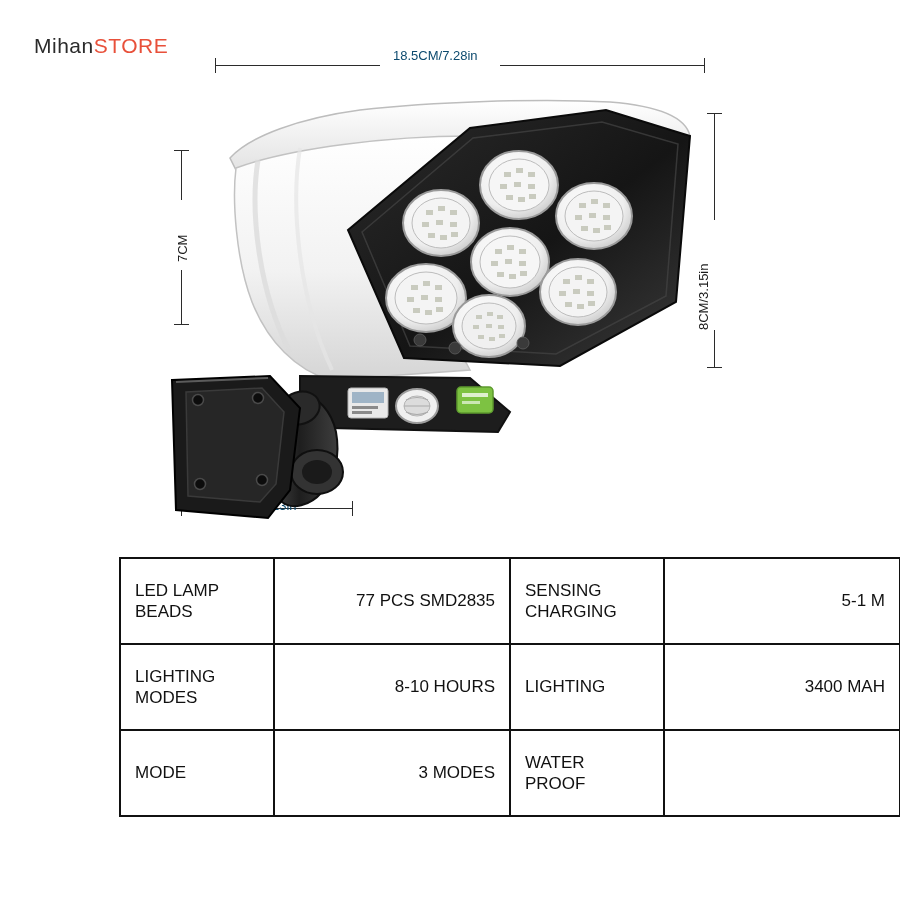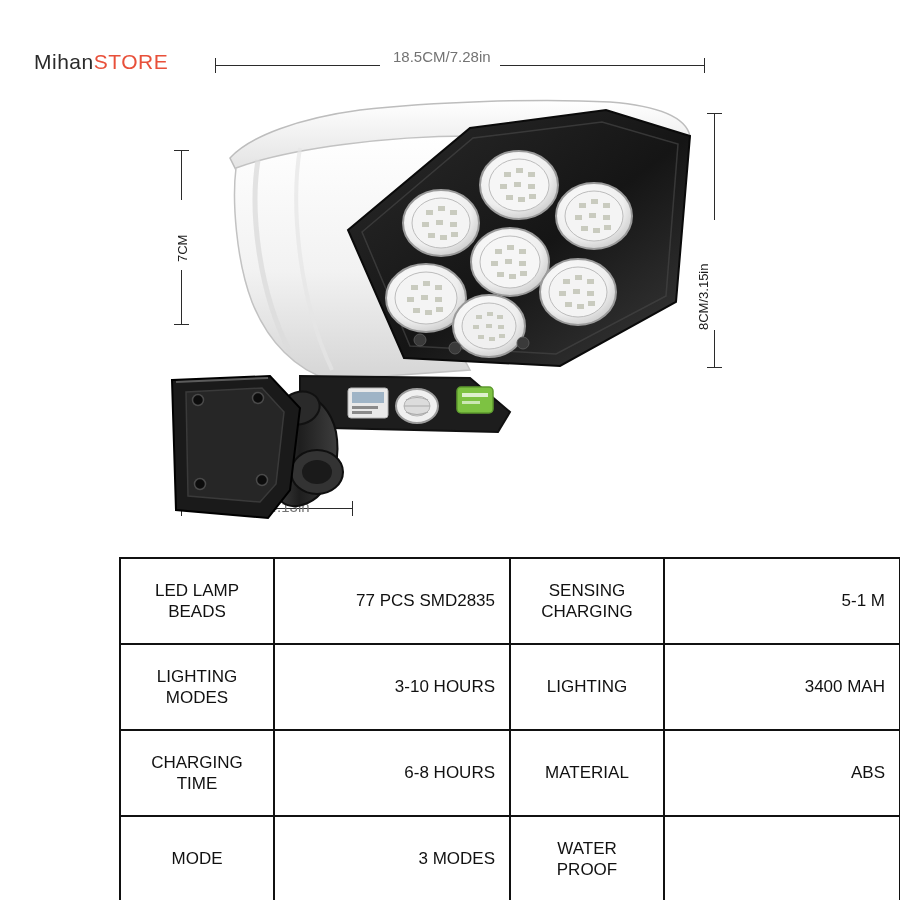--- a/index.html
+++ b/index.html
@@ -17,39 +17,38 @@
 
   
   .brand {
     position: absolute;
     left: 34px;
     top: 34px;
     font-size: 21px;
     letter-spacing: .5px;
     font-family: "Liberation Sans", sans-serif;
     font-weight: 400;
-    margin-top: 16px;
   }
   .brand .part1 { color: #2b2b2b; }
   .brand .part2 { color: #e8503a; }
 
   
   .product-area {
     position: absolute;
     left: 0;
     top: 40px;
     width: 900px;
     height: 500px;
   }
 
   
   .dim-label {
     position: absolute;
-    font-size: 15px;
-    color: #737373;
+    font-size: 13px;
+    color: #0c4a6e;
     font-family: "Liberation Sans", sans-serif;
     white-space: nowrap;
   }
   .dim-top {
     left: 393px;
     top: 8px;
   }
   .dim-line-top {
     position: absolute;
     left: 215px;
@@ -187,21 +186,20 @@
     border: 2px solid #111111;
     height: 72px;
     padding: 6px 14px;
     font-size: 17px;
     color: #111111;
     font-family: "Liberation Sans", sans-serif;
     vertical-align: middle;
     line-height: 1.25;
   }
   .spec-table td.key {
-    text-align: center;
     width: 124px;
   }
   .spec-table td.val {
     text-align: right;
     width: 206px;
   }
 </style>
 </head>
 <body>
 
@@ -421,29 +419,23 @@
 <table class="spec-table">
   <tbody>
     <tr>
       <td class="key">LED LAMP BEADS</td>
       <td class="val">77 PCS SMD2835</td>
       <td class="key">SENSING CHARGING</td>
       <td class="val">5-1 M</td>
     </tr>
     <tr>
       <td class="key">LIGHTING MODES</td>
-      <td class="val">3-10 HOURS</td>
+      <td class="val">8-10 HOURS</td>
       <td class="key">LIGHTING</td>
       <td class="val">3400 MAH</td>
-    </tr>
-    <tr>
-      <td class="key">CHARGING TIME</td>
-      <td class="val">6-8 HOURS</td>
-      <td class="key">MATERIAL</td>
-      <td class="val">ABS</td>
     </tr>
     <tr>
       <td class="key">MODE</td>
       <td class="val">3 MODES</td>
       <td class="key">WATER PROOF</td>
       <td class="val"></td>
     </tr>
   </tbody>
 </table>
 

